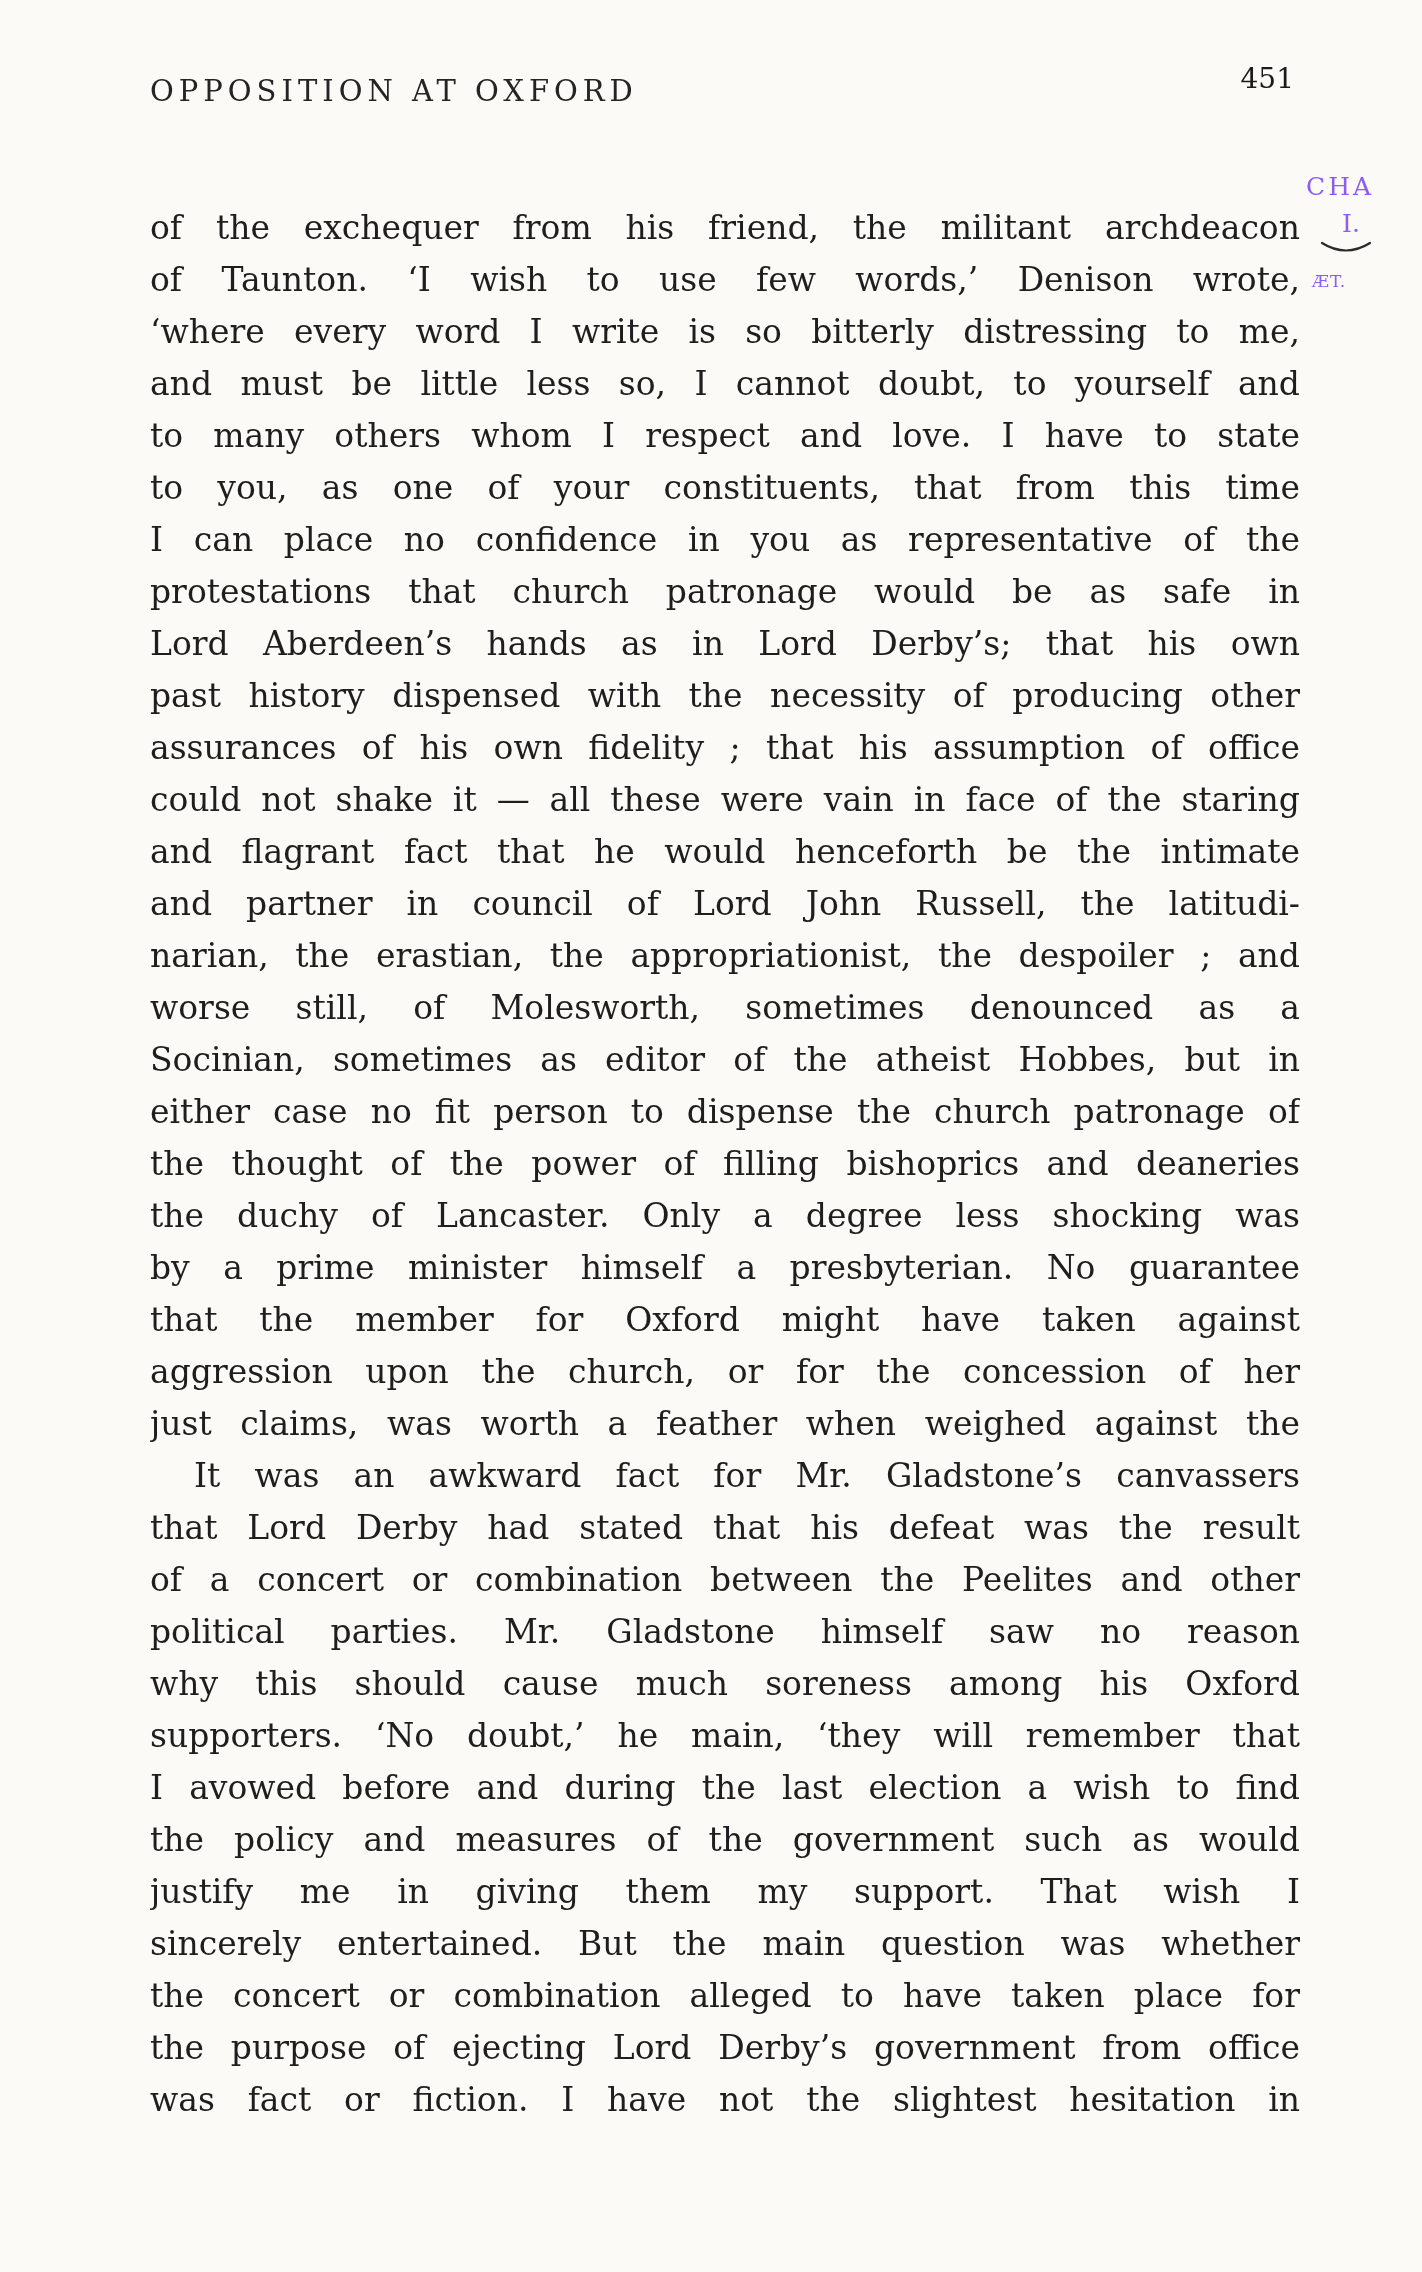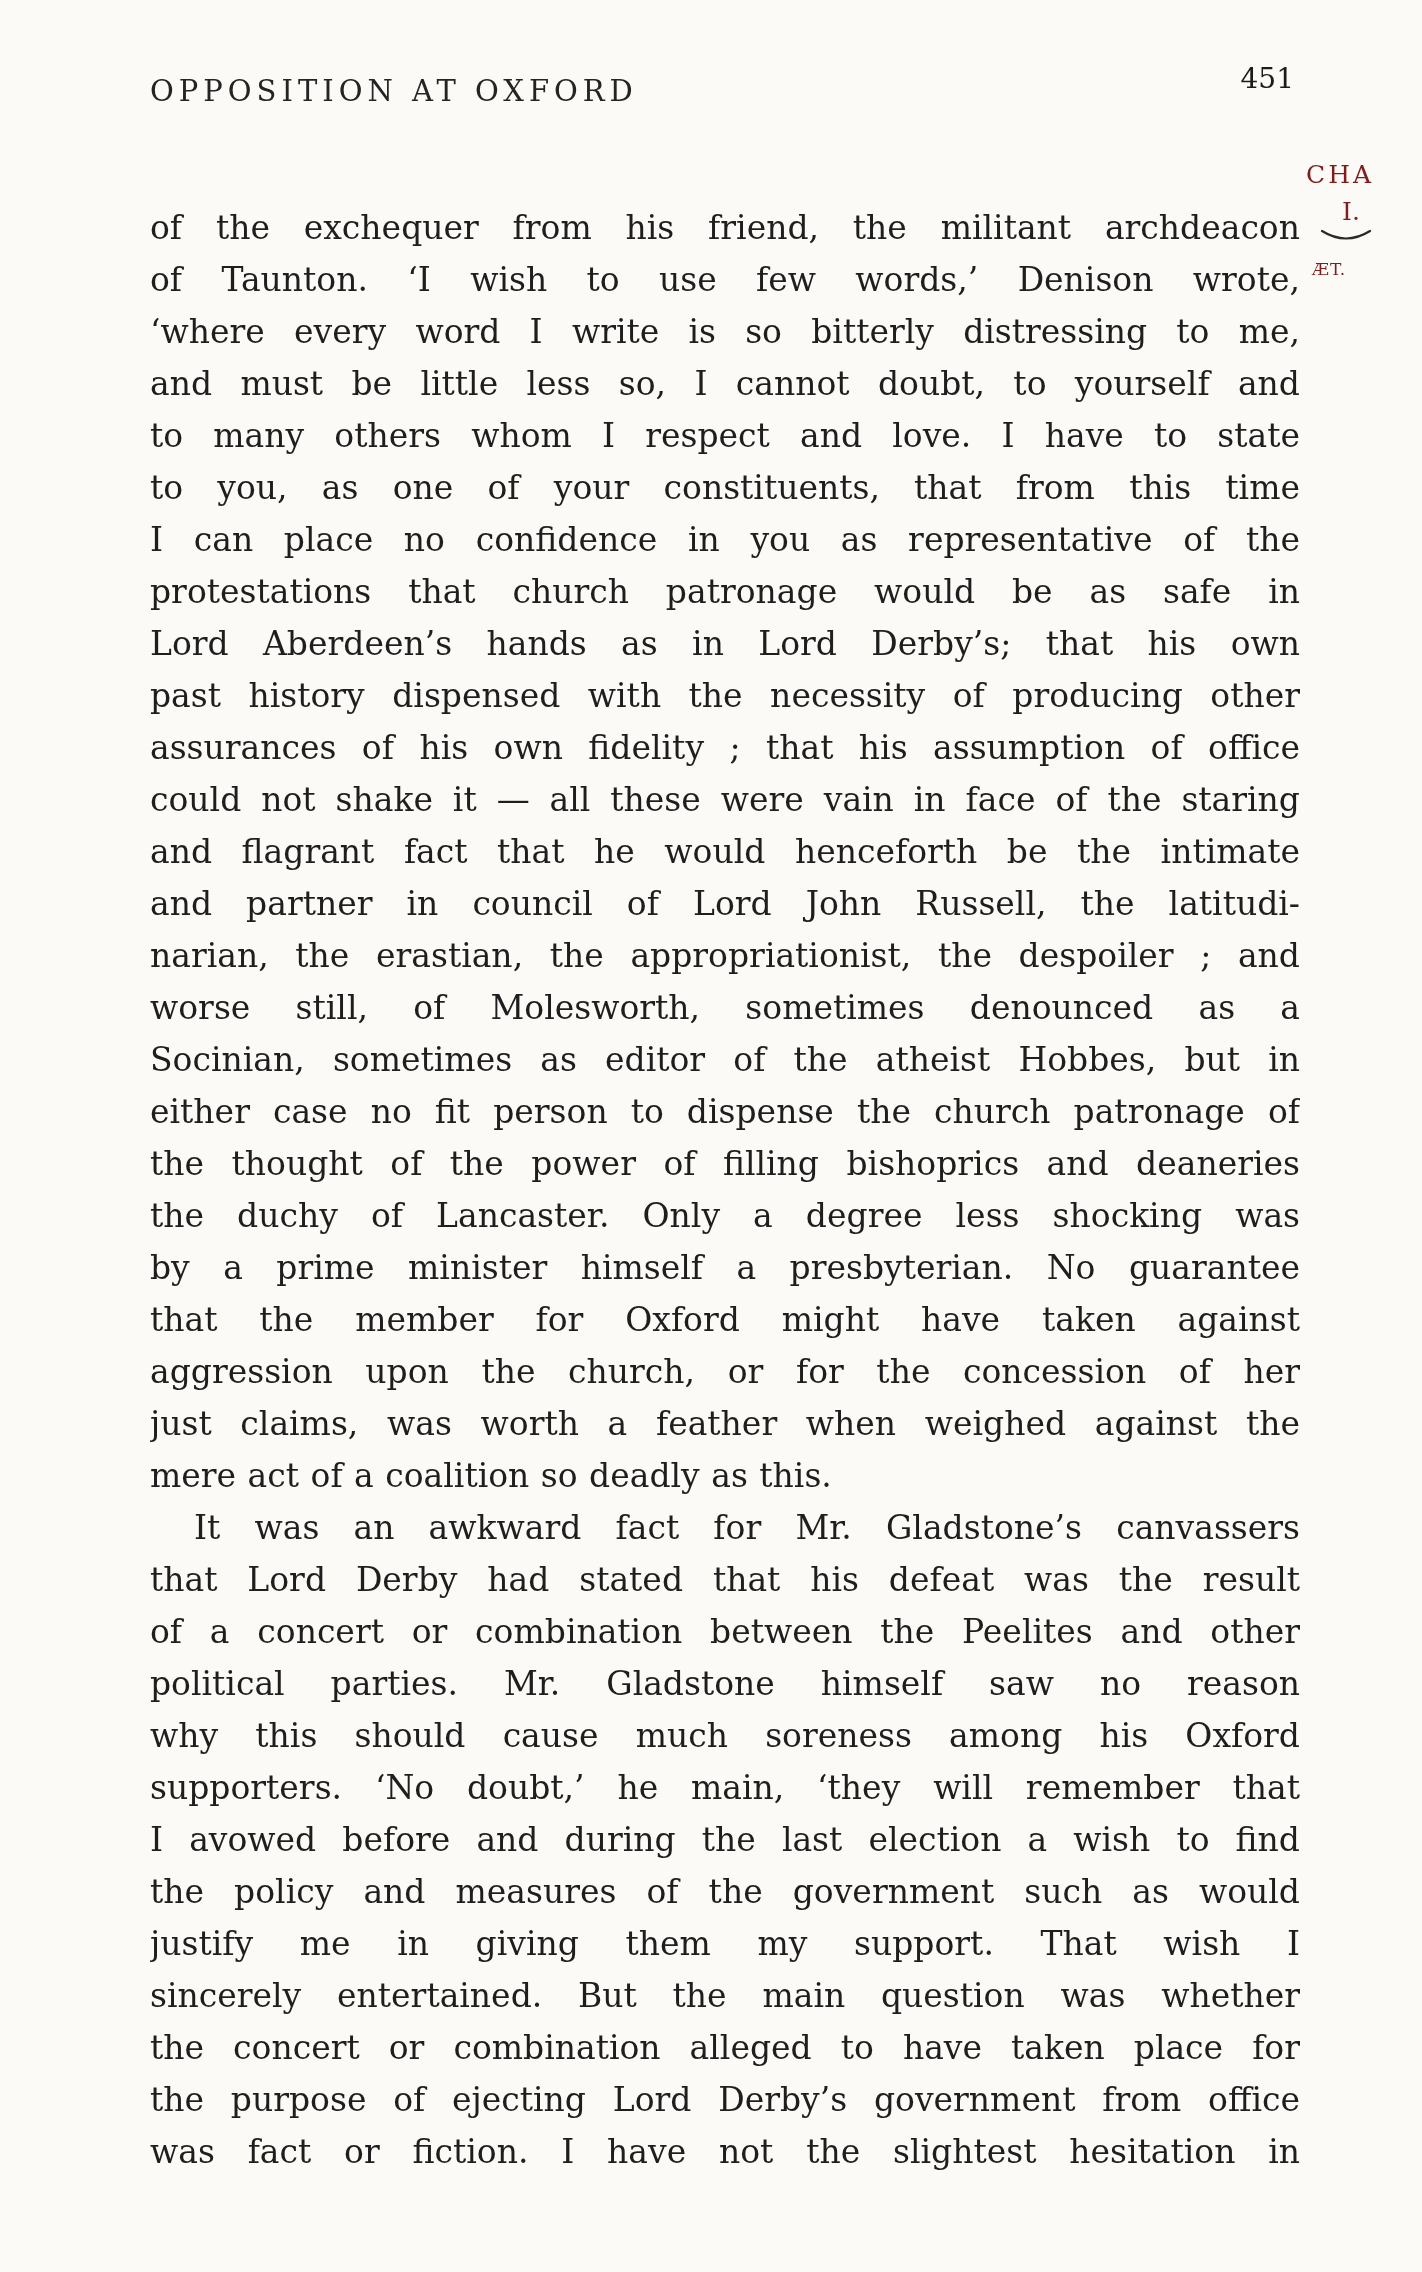--- a/index.html
+++ b/index.html
@@ -52,23 +52,23 @@
     text-align-last: justify;
     word-spacing: 1px;
   }
   .line.last { text-align-last: left; }
   .line.indent { text-indent: 44px; }
 
   
   .margin-notes {
     position: absolute;
     left: 1306px;
-    top: 160px;
+    top: 172px;
     width: 116px;
-    color: #7f1d1d;
+    color: #8b5cf6;
   }
   .margin-chapter {
     font-size: 25px;
     letter-spacing: 3px;
   }
   .margin-num {
     font-size: 25px;
     margin: 8px 0 0 36px;
   }
   .margin-brace {
@@ -120,21 +120,20 @@
         <div class="line">narian, the erastian, the appropriationist, the despoiler ; and</div>
         <div class="line">worse still, of Molesworth, sometimes denounced as a</div>
         <div class="line">Socinian, sometimes as editor of the atheist Hobbes, but in</div>
         <div class="line">either case no fit person to dispense the church patronage of</div>
         <div class="line">the thought of the power of filling bishoprics and deaneries</div>
         <div class="line">the duchy of Lancaster.  Only a degree less shocking was</div>
         <div class="line">by a prime minister himself a presbyterian.  No guarantee</div>
         <div class="line">that the member for Oxford might have taken against</div>
         <div class="line">aggression upon the church, or for the concession of her</div>
         <div class="line">just claims, was worth a feather when weighed against the</div>
-        <div class="line last">mere act of a coalition so deadly as this.</div>
       </div>
       <div class="paragraph">
         <div class="line indent">It was an awkward fact for Mr. Gladstone’s canvassers</div>
         <div class="line">that Lord Derby had stated that his defeat was the result</div>
         <div class="line">of a concert or combination between the Peelites and other</div>
         <div class="line">political parties.  Mr. Gladstone himself saw no reason</div>
         <div class="line">why this should cause much soreness among his Oxford</div>
         <div class="line">supporters.  ‘No doubt,’ he main, ‘they will remember that</div>
         <div class="line">I avowed before and during the last election a wish to find</div>
         <div class="line">the policy and measures of the government such as would</div>

